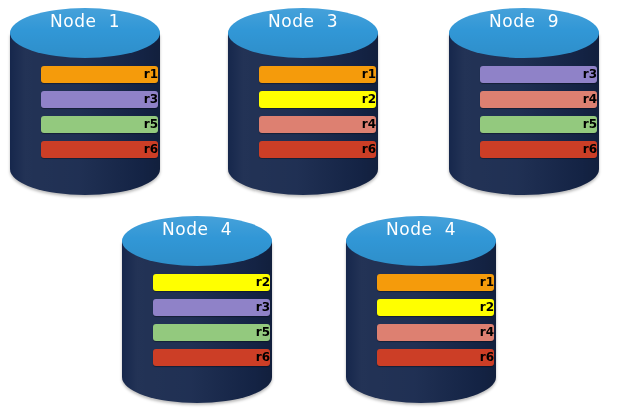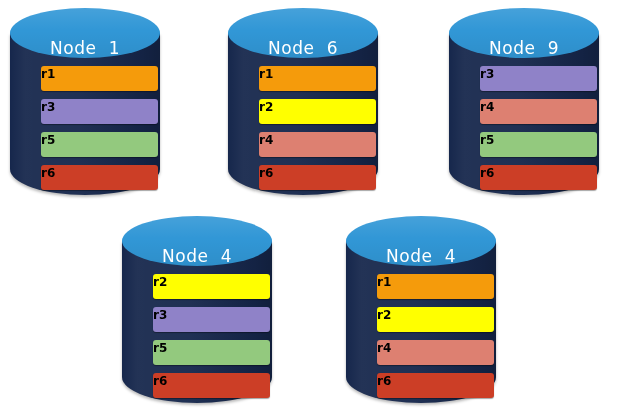--- a/index.html
+++ b/index.html
@@ -70,42 +70,42 @@
     background: linear-gradient(to bottom,
         rgba(255,255,255,0.10) 0%,
         rgba(255,255,255,0.00) 45%,
         rgba(0,0,0,0.06) 100%);
     pointer-events: none;
   }
   .node-title {
     position: absolute;
     z-index: 3;
     left: 0;
-    top: 30px;
+    top: 3px;
     width: 150px;
     text-align: center;
     color: #ffffff;
     font-size: 17px;
     letter-spacing: 0.6px;
     white-space: pre;
   }
 
   
   .replicas {
     position: absolute;
     z-index: 3;
     left: 31px;
     top: 58px;
     width: 117px;
   }
   .replica {
-    height: 25px;
+    height: 17px;
     margin-bottom: 8px;
     border-radius: 3px;
-    text-align: left;
+    text-align: right;
     line-height: 17px;
     font-size: 12px;
     font-weight: bold;
     color: #000000;
     box-shadow: 0 1px 1px rgba(0,0,0,0.35);
   }
   .replica:last-child { margin-bottom: 0; }
 </style>
 </head>
 <body>
@@ -118,21 +118,21 @@
       <div class="replicas">
         <div class="replica" style="background: rgb(245, 155, 11); color: rgb(0, 0, 0);">r1</div>
         <div class="replica" style="background: rgb(143, 130, 200); color: rgb(0, 0, 0);">r3</div>
         <div class="replica" style="background: rgb(147, 201, 126); color: rgb(0, 0, 0);">r5</div>
         <div class="replica" style="background: rgb(204, 62, 38); color: rgb(0, 0, 0);">r6</div>
       </div>
     </div>
     <div class="node" style="left: 228px; top: 8px;">
       <div class="node-body" style="background: rgb(22, 39, 76);"></div>
       <div class="node-top" style="background: rgb(49, 151, 214);"></div>
-      <div class="node-title" style="color: rgb(255, 255, 255);">Node  6</div>
+      <div class="node-title" style="color: rgb(255, 255, 255);">Node  3</div>
       <div class="replicas">
         <div class="replica" style="background: rgb(245, 155, 11); color: rgb(0, 0, 0);">r1</div>
         <div class="replica" style="background: rgb(255, 255, 0); color: rgb(0, 0, 0);">r2</div>
         <div class="replica" style="background: rgb(221, 128, 113); color: rgb(0, 0, 0);">r4</div>
         <div class="replica" style="background: rgb(204, 62, 38); color: rgb(0, 0, 0);">r6</div>
       </div>
     </div>
     <div class="node" style="left: 449px; top: 8px;">
       <div class="node-body" style="background: rgb(22, 39, 76);"></div>
       <div class="node-top" style="background: rgb(49, 151, 214);"></div>

